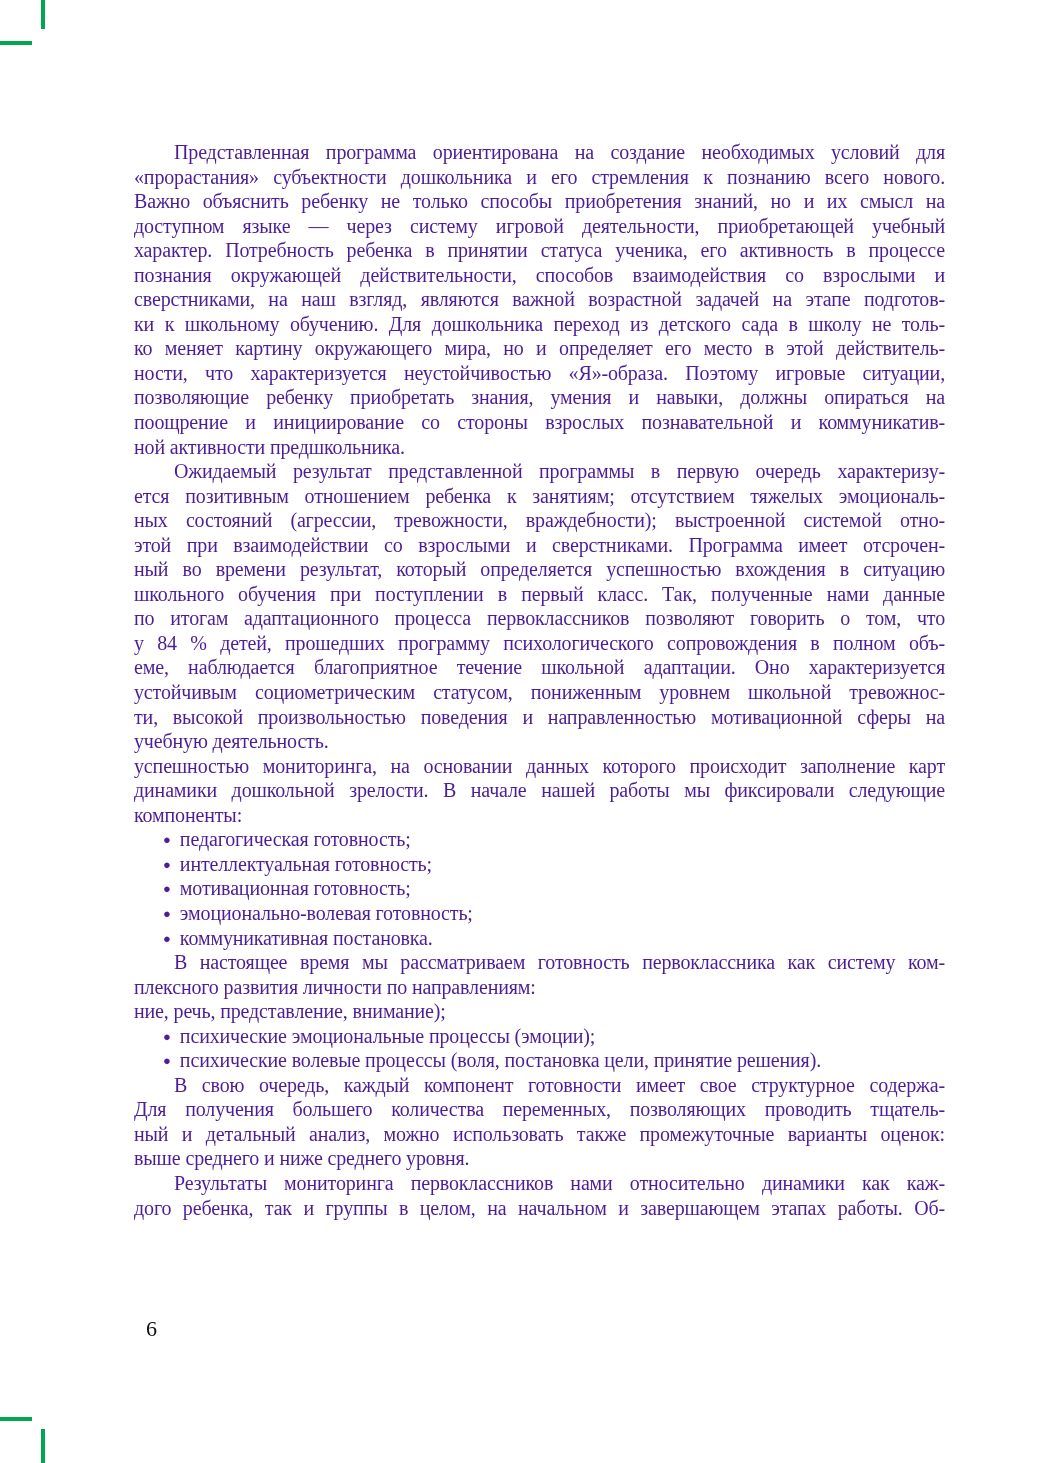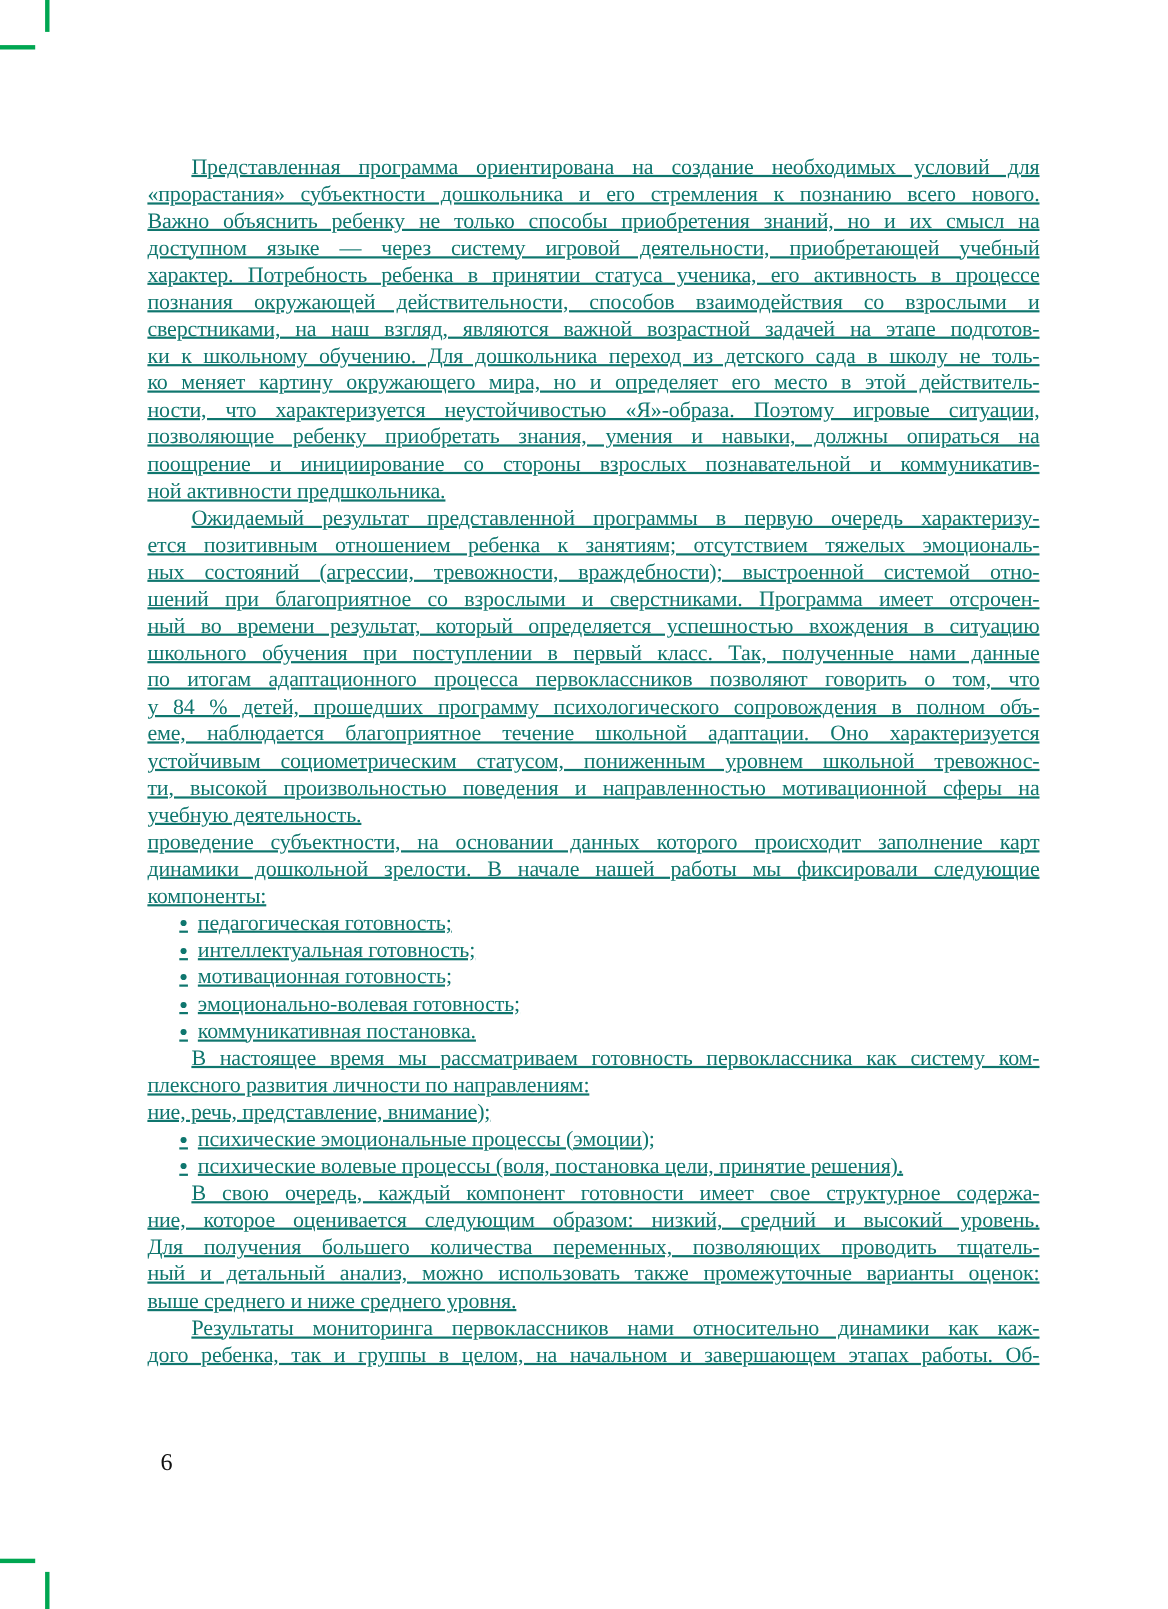--- a/index.html
+++ b/index.html
@@ -7,22 +7,22 @@
        font-family:"Liberation Serif","DejaVu Serif",serif;}
   .page{position:absolute;left:0;top:0;width:1062px;height:1463px;background:#ffffff;overflow:hidden;}
 
   
   .mark{position:absolute;background:#00A651;}
   .mark.tv{left:41px;top:0;width:4px;height:29px;}
   .mark.th{left:0;top:41px;width:32px;height:4px;}
   .mark.bh{left:0;top:1417px;width:32px;height:4px;}
   .mark.bv{left:41px;top:1429px;width:4px;height:34px;}
 
-  .content{position:absolute;left:134px;top:140px;width:811px;color:#0f766e;
-           font-size:20px;line-height:24.55px;letter-spacing:-0.15px;text-decoration:underline;}
+  .content{position:absolute;left:134px;top:140px;width:811px;color:#4c1d95;
+           font-size:20px;line-height:24.55px;letter-spacing:-0.15px;}
   .line{height:24.55px;text-align:justify;text-align-last:justify;}
   .line.L{text-align:left;text-align-last:left;}
   .line.f{padding-left:40px;}
   .line.b{padding-left:29px;}
   .blt{font-size:13px;vertical-align:2px;margin-right:9px;letter-spacing:0;}
 
   .pagenum{position:absolute;left:146px;top:1316px;font-size:22px;color:#111;}
 </style>
 </head>
 <body>
@@ -45,49 +45,48 @@
     <div class="line">ки к школьному обучению. Для дошкольника переход из детского сада в школу не толь-</div>
     <div class="line">ко меняет картину окружающего мира, но и определяет его место в этой действитель-</div>
     <div class="line">ности, что характеризуется неустойчивостью «Я»-образа. Поэтому игровые ситуации,</div>
     <div class="line">позволяющие ребенку приобретать знания, умения и навыки, должны опираться на</div>
     <div class="line">поощрение и инициирование со стороны взрослых познавательной и коммуникатив-</div>
     <div class="line L">ной активности предшкольника.</div>
 
     <div class="line f">Ожидаемый результат представленной программы в первую очередь характеризу-</div>
     <div class="line">ется позитивным отношением ребенка к занятиям; отсутствием тяжелых эмоциональ-</div>
     <div class="line">ных состояний (агрессии, тревожности, враждебности); выстроенной системой отно-</div>
-    <div class="line">шений при благоприятное со взрослыми и сверстниками. Программа имеет отсрочен-</div>
+    <div class="line">этой при взаимодействии со взрослыми и сверстниками. Программа имеет отсрочен-</div>
     <div class="line">ный во времени результат, который определяется успешностью вхождения в ситуацию</div>
     <div class="line">школьного обучения при поступлении в первый класс. Так, полученные нами данные</div>
     <div class="line">по итогам адаптационного процесса первоклассников позволяют говорить о том, что</div>
     <div class="line">у 84 % детей, прошедших программу психологического сопровождения в полном объ-</div>
     <div class="line">еме, наблюдается благоприятное течение школьной адаптации. Оно характеризуется</div>
     <div class="line">устойчивым социометрическим статусом, пониженным уровнем школьной тревожнос-</div>
     <div class="line">ти, высокой произвольностью поведения и направленностью мотивационной сферы на</div>
     <div class="line L">учебную деятельность.</div>
 
-    <div class="line">проведение субъектности, на основании данных которого происходит заполнение карт</div>
+    <div class="line">успешностью мониторинга, на основании данных которого происходит заполнение карт</div>
     <div class="line">динамики дошкольной зрелости. В начале нашей работы мы фиксировали следующие</div>
     <div class="line L">компоненты:</div>
 
     <div class="line L b"><span class="blt">●</span><span>педагогическая готовность;</span></div>
     <div class="line L b"><span class="blt">●</span><span>интеллектуальная готовность;</span></div>
     <div class="line L b"><span class="blt">●</span><span>мотивационная готовность;</span></div>
     <div class="line L b"><span class="blt">●</span><span>эмоционально-волевая готовность;</span></div>
     <div class="line L b"><span class="blt">●</span><span>коммуникативная постановка.</span></div>
 
     <div class="line f">В настоящее время мы рассматриваем готовность первоклассника как систему ком-</div>
     <div class="line L">плексного развития личности по направлениям:</div>
 
     <div class="line L">ние, речь, представление, внимание);</div>
     <div class="line L b"><span class="blt">●</span><span>психические эмоциональные процессы (эмоции);</span></div>
     <div class="line L b"><span class="blt">●</span><span>психические волевые процессы (воля, постановка цели, принятие решения).</span></div>
 
     <div class="line f">В свою очередь, каждый компонент готовности имеет свое структурное содержа-</div>
-    <div class="line">ние, которое оценивается следующим образом: низкий, средний и высокий уровень.</div>
     <div class="line">Для получения большего количества переменных, позволяющих проводить тщатель-</div>
     <div class="line">ный и детальный анализ, можно использовать также промежуточные варианты оценок:</div>
     <div class="line L">выше среднего и ниже среднего уровня.</div>
 
     <div class="line f">Результаты мониторинга первоклассников нами относительно динамики как каж-</div>
     <div class="line">дого ребенка, так и группы в целом, на начальном и завершающем этапах работы. Об-</div>
   </div>
 
   <div class="pagenum">6</div>
 </div>

